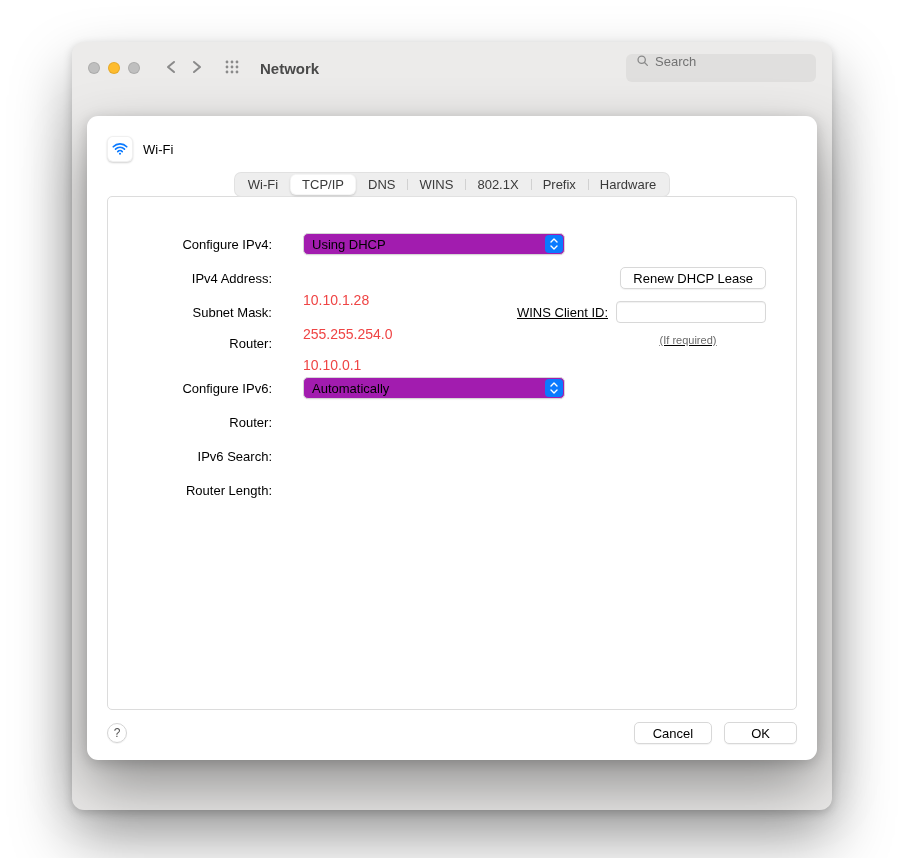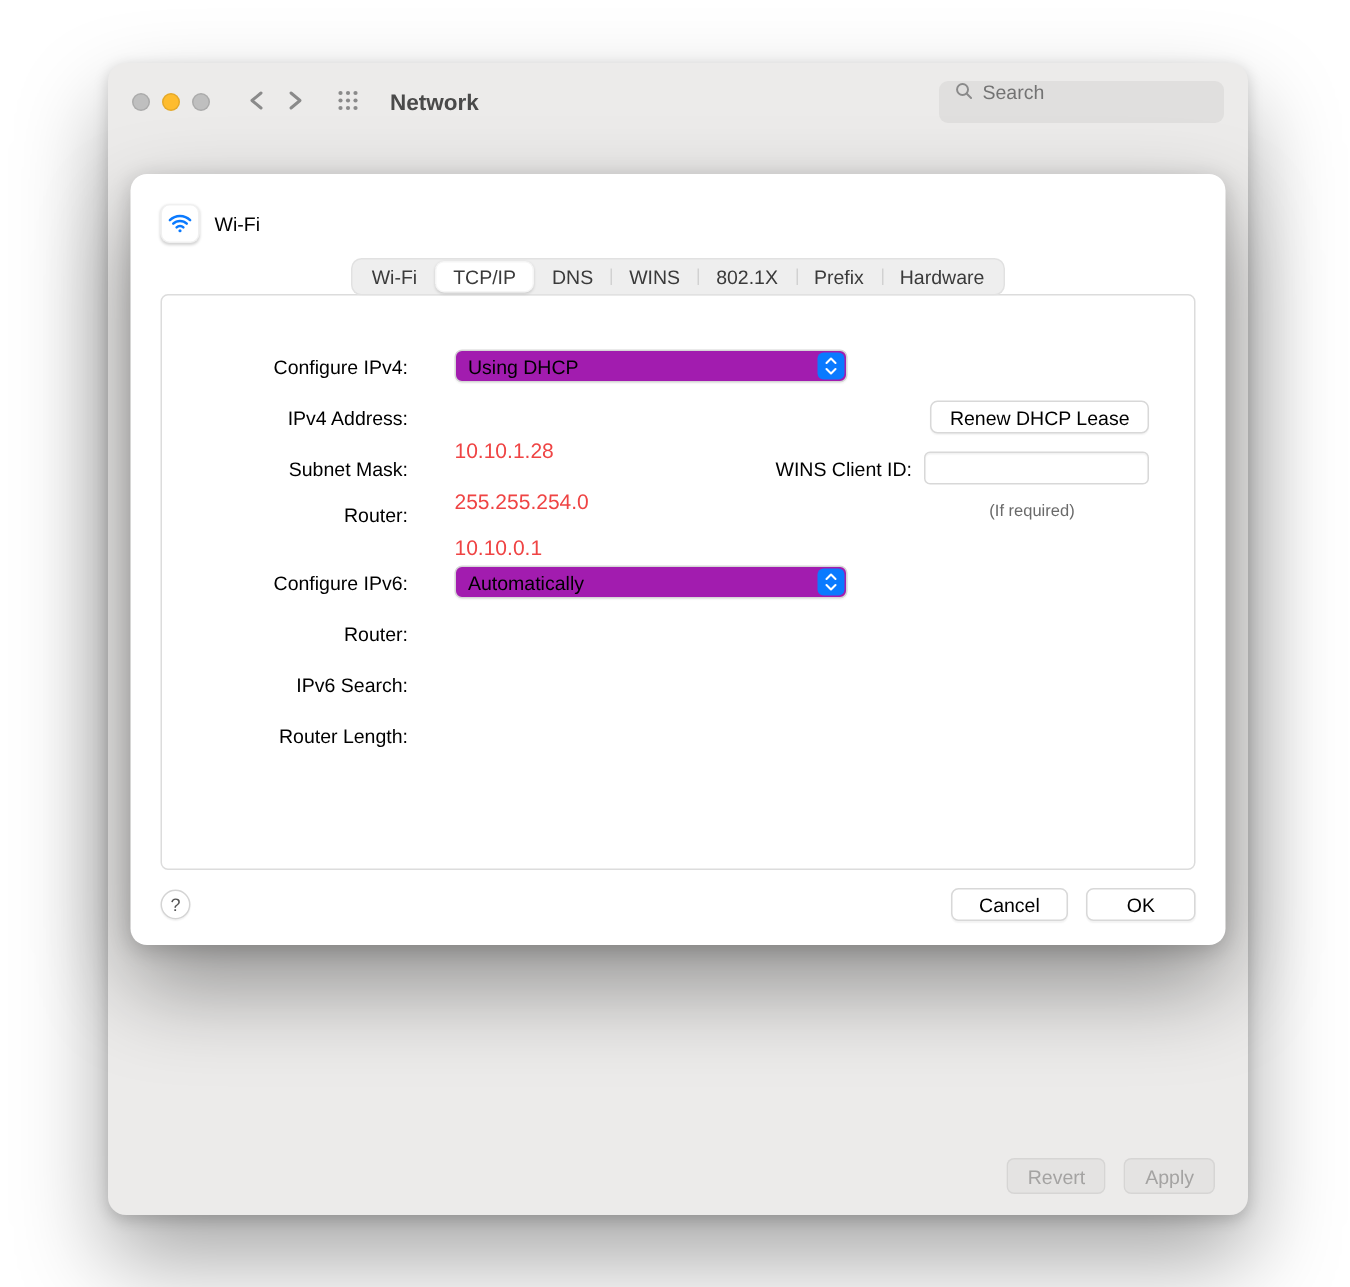--- a/index.html
+++ b/index.html
@@ -66,21 +66,21 @@
     color:#a4a3a2;
     display:flex; align-items:center;
     box-shadow: inset 0 0 0 1px rgba(0,0,0,0.06);
     font-size: 13px;
   }
 
   
   .sheet {
     position: absolute;
     left: 87px; top: 116px;
-    width: 730px; height: 514px;
+    width: 730px; height: 644px;
     background: #fff;
     border-radius: 11px;
     box-shadow: 0 28px 60px rgba(0,0,0,0.38), 0 3px 14px rgba(0,0,0,0.18);
     padding: 16px 20px 16px 20px;
     display:flex;
     flex-direction: column;
   }
   .sheet-header {
     display:flex; align-items:center; gap:10px;
     height: 34px;
@@ -182,20 +182,21 @@
     background:#fff;
     box-shadow: inset 0 1px 1px rgba(0,0,0,0.06);
   }
 
   .hint { font-size:11px; color:#6a6a6a; }
 
   .right-col {
     position: relative;
     width: 266px;
     margin-left: auto;
+    text-decoration: underline;
   }
 
   .sheet-footer {
     display:flex; align-items:center;
     gap: 12px;
     padding-top: 12px;
   }
   .help-btn {
     width: 20px; height: 20px;
     border-radius: 50%;
@@ -248,24 +249,20 @@
       <div class="bg-search">
         <span>
           <svg width="13" height="13" viewBox="0 0 16 16">
               <circle cx="7" cy="7" r="4.5" fill="none" stroke="#8a8a8a" stroke-width="1.6"></circle>
               <line x1="10.5" y1="10.5" x2="14" y2="14" stroke="#8a8a8a" stroke-width="1.6" stroke-linecap="round"></line>
             </svg>
         </span>
         <span>Search</span>
       </div>
     </div>
-    <div class="bg-footer">
-      <div class="ghost-btn">Revert</div>
-      <div class="ghost-btn">Apply</div>
-    </div>
   </div>
 
   <div class="sheet">
 
     <div class="sheet-header">
       <div class="wifi-badge">
         <svg width="18" height="18" viewBox="0 0 24 24">
           <path d="M3 9c5-5 13-5 18 0" fill="none" stroke="#0a7aff" stroke-width="2.2" stroke-linecap="round"></path>
           <path d="M6 12.2c3.3-3.3 8.7-3.3 12 0" fill="none" stroke="#0a7aff" stroke-width="2.2" stroke-linecap="round"></path>
           <path d="M9 15.4c1.6-1.6 4.4-1.6 6 0" fill="none" stroke="#0a7aff" stroke-width="2.2" stroke-linecap="round"></path>

